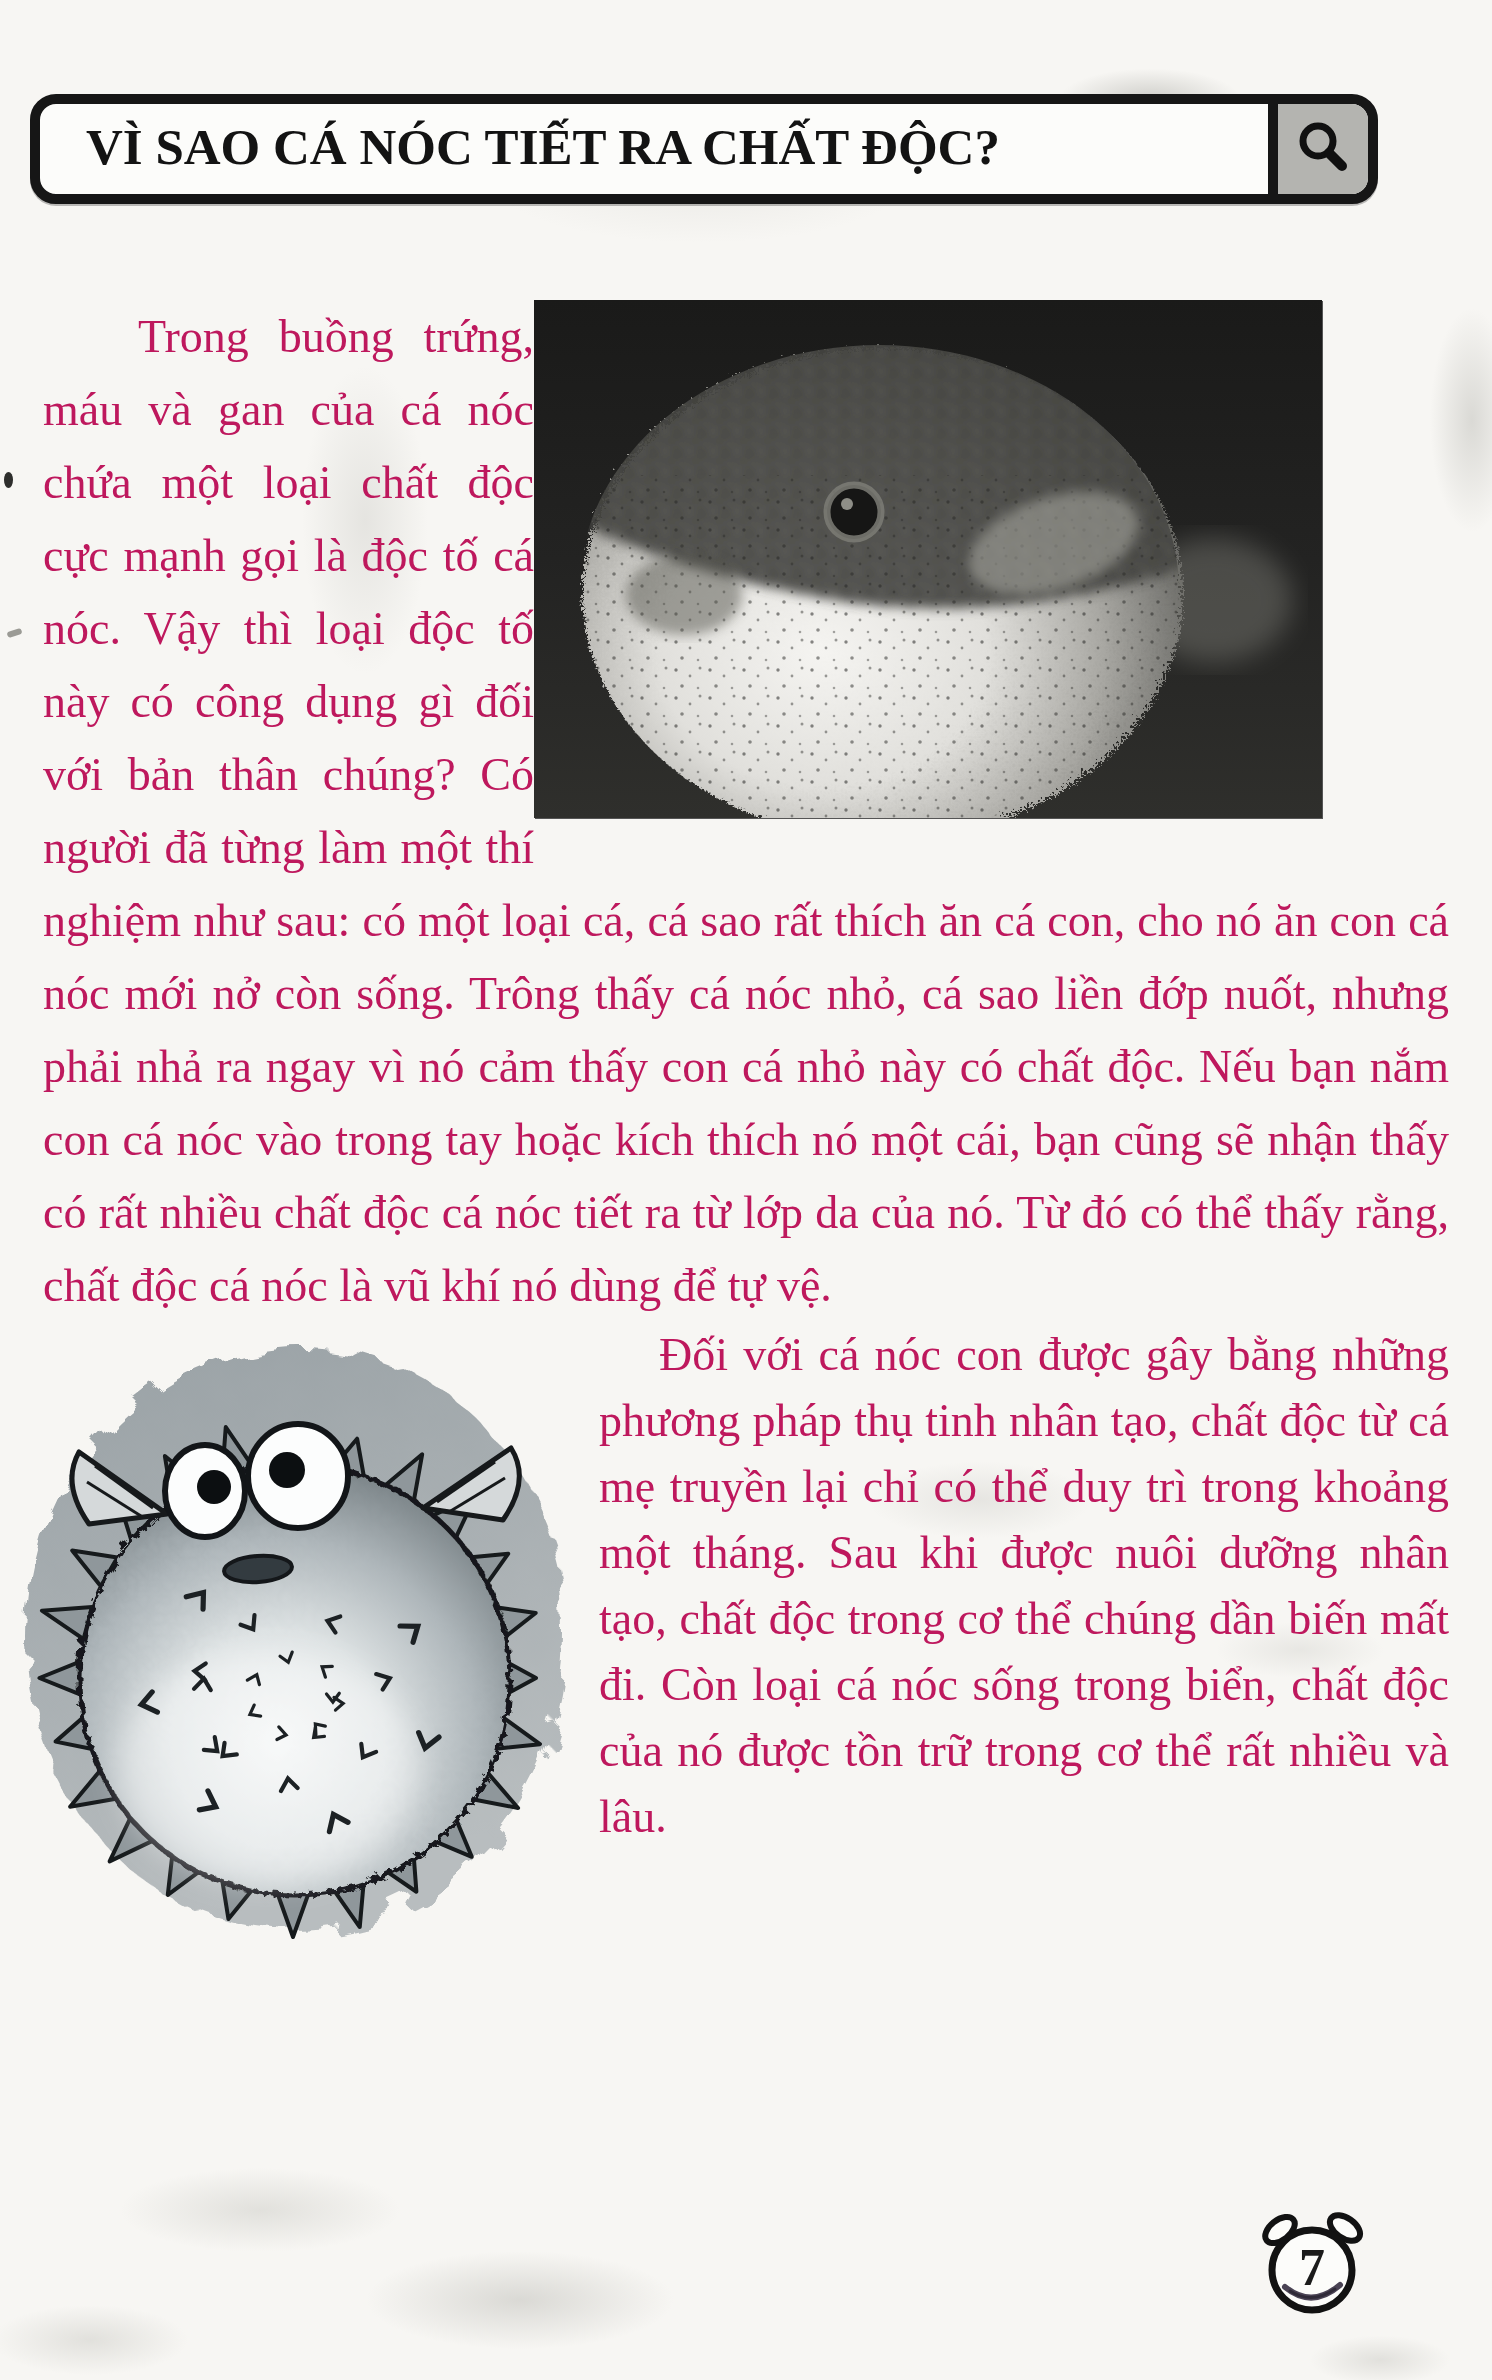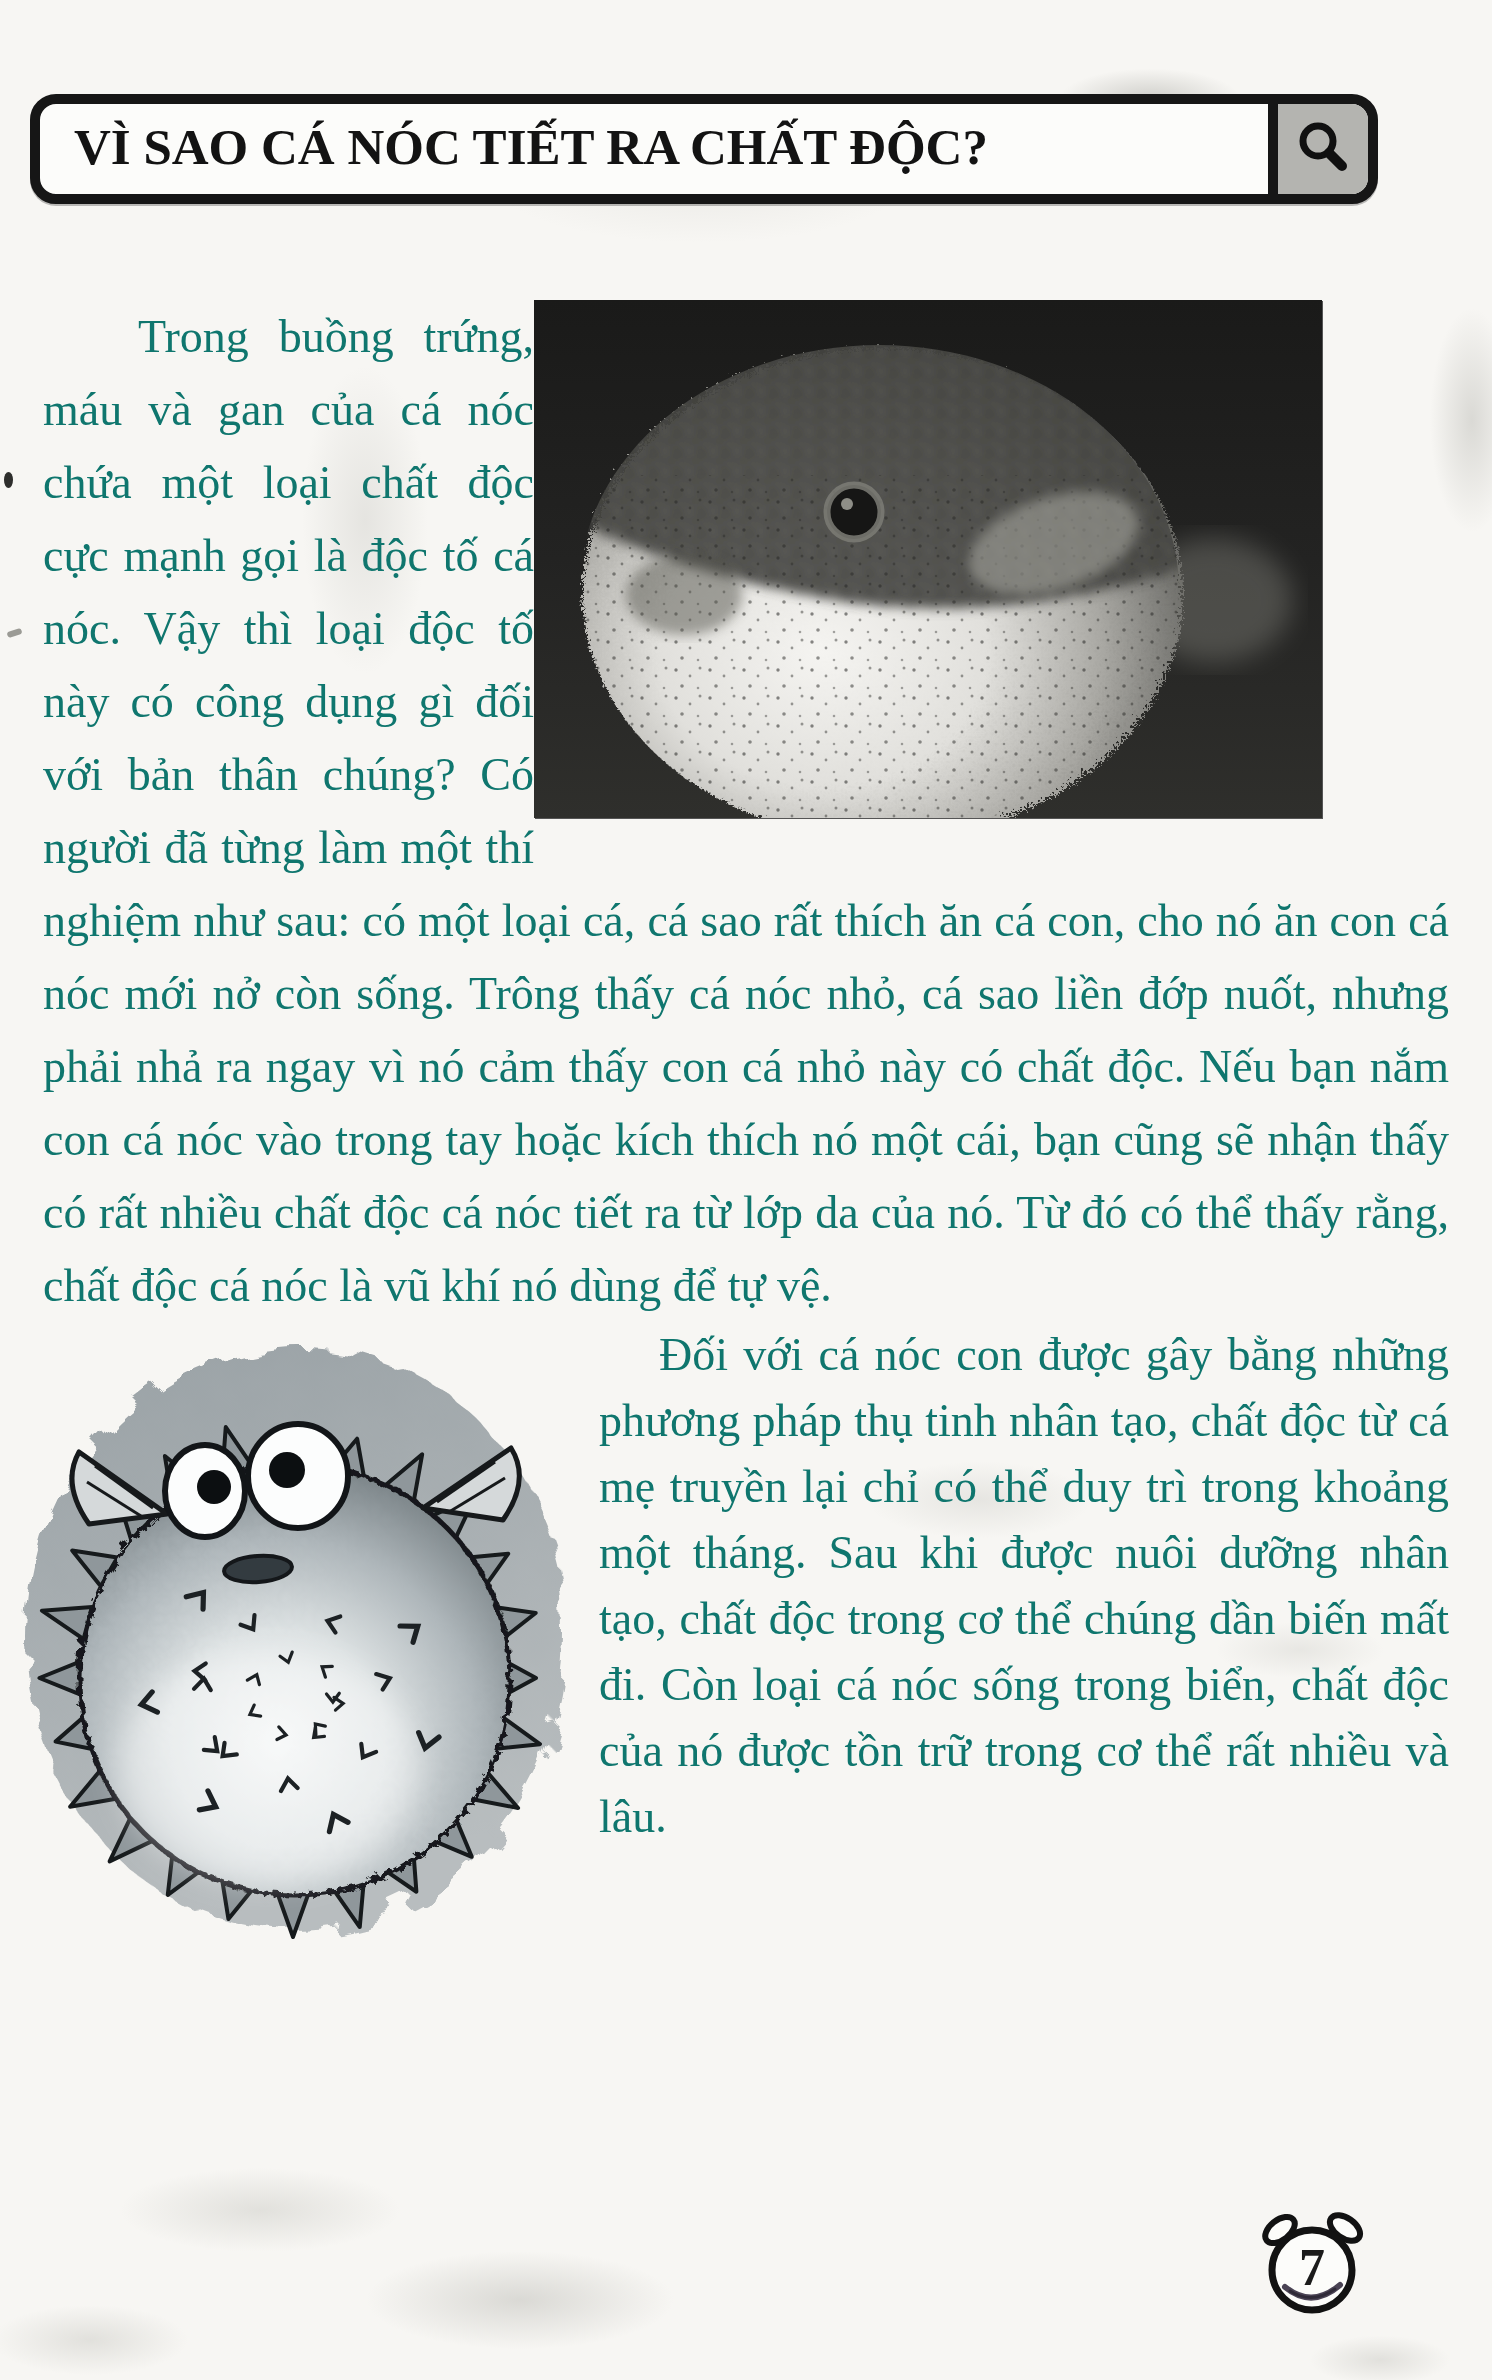--- a/index.html
+++ b/index.html
@@ -34,32 +34,33 @@
   .title-bar {
     position:absolute; left:30px; top:94px; width:1348px; height:110px; z-index:2;
     border:10px solid #161616; border-radius:26px;
     background:#fcfcfa; display:flex; align-items:stretch; overflow:hidden;
     box-shadow:0 2px 0 rgba(0,0,0,.25);
   }
   .title-text {
     flex:1; display:flex; align-items:center; padding:0 21px 4px 34px;
     font-weight:bold; font-size:51px; letter-spacing:0px; white-space:nowrap;
     color:#131313;
+    margin-left:12px;
   }
   .search-cell {
     width:100px; background:#b4b4b0; border-left:10px solid #161616;
     border-radius:0 13px 13px 0;
     display:flex; align-items:center; justify-content:center;
     cursor:pointer;
   }
 
   
   .article {
     position:absolute; left:43px; top:300px; width:1406px; z-index:1;
-    font-size:46px; line-height:73px; text-align:justify; color:#0f766e;
+    font-size:46px; line-height:73px; text-align:justify; color:#be185d;
   }
   .photo-float { float:right; width:915px; height:584px; }
   .photo-frame {
     width:788px; height:518px; background:#1d1d1b;
     box-shadow:1px 1px 0 #555;
   }
   .photo-frame svg { display:block; width:100%; height:100%; }
   .para-1 { text-indent:95px; }
   .cartoon-float { float:left; width:556px; height:762px; }
   .cartoon-box { width:560px; height:610px; margin-left:-28px; margin-top:14px; }

